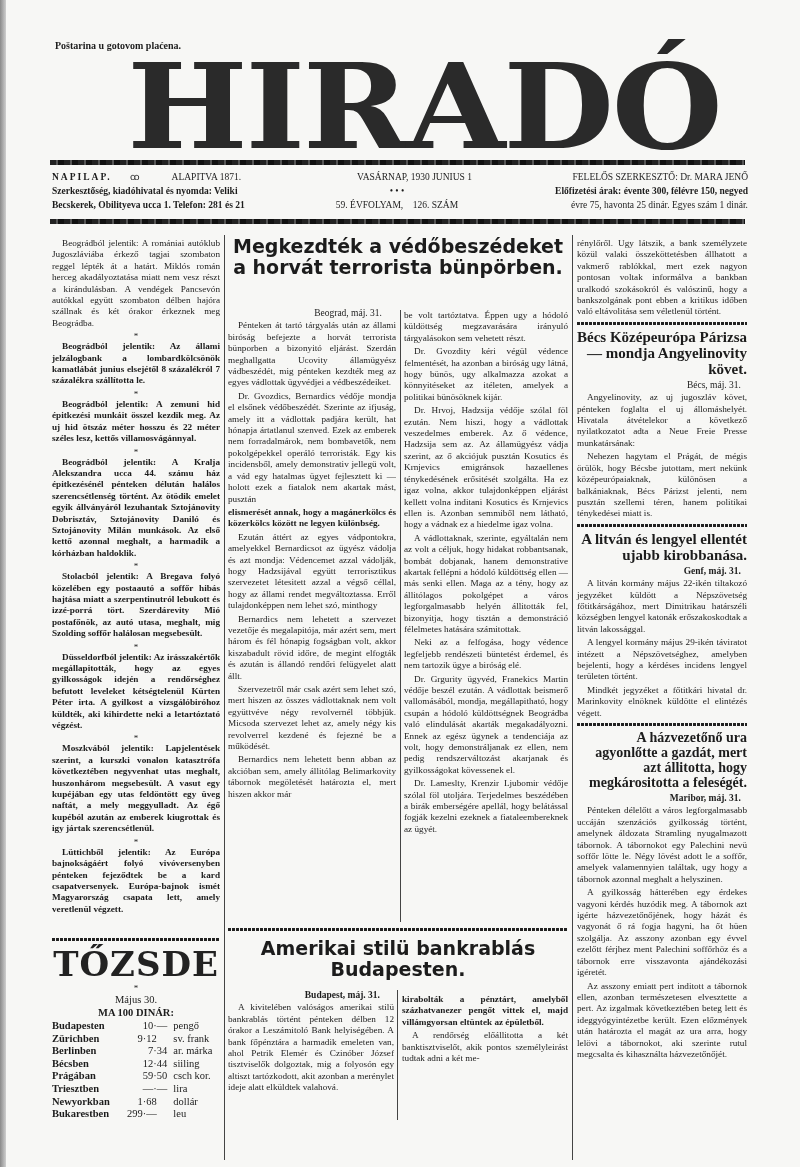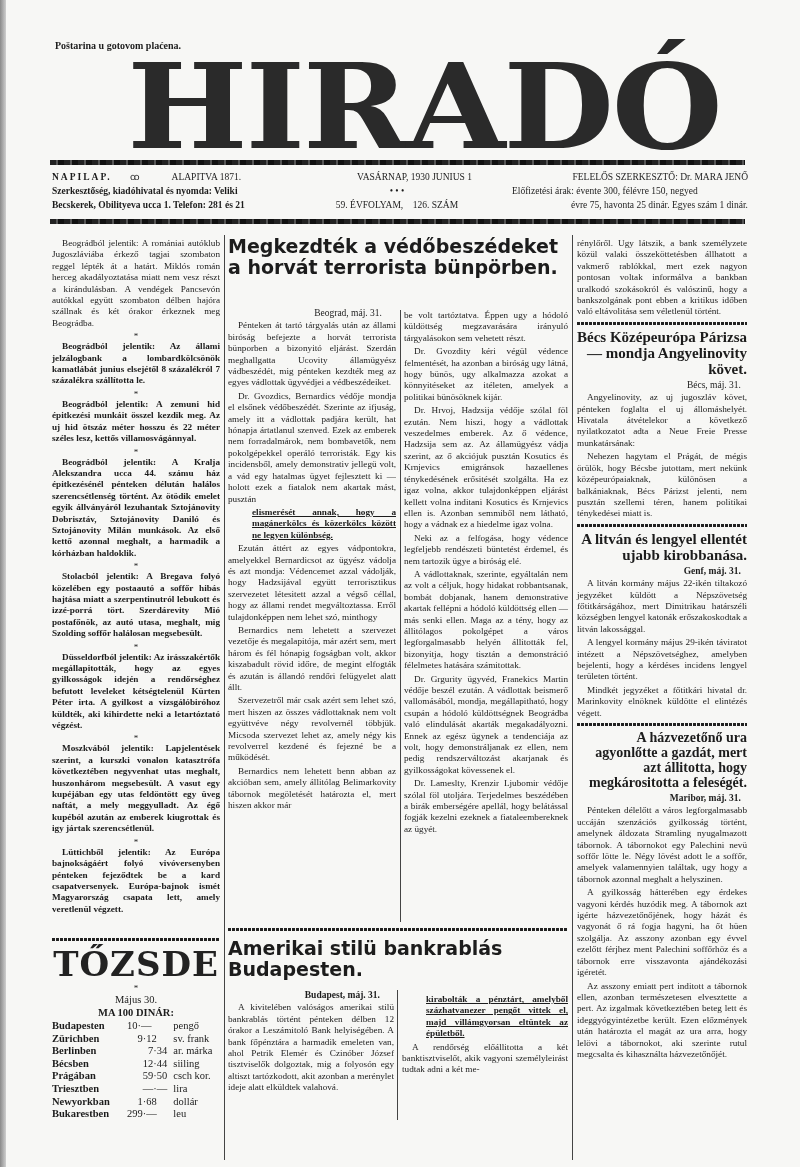--- a/index.html
+++ b/index.html
@@ -15,26 +15,26 @@
   .postage { position:absolute; left:55px; top:40px; font-size:10px; font-weight:bold; }
   .masthead { position:absolute; left:100px; top:58px; width:600px; height:98px;
     font-family:"DejaVu Serif", serif; font-weight:bold; font-size:118px; line-height:98px;
     letter-spacing:-2px; text-align:center; color:#2a2a2a; transform:scaleX(1.08); transform-origin:left; }
   .rule-thick { position:absolute; left:50px; width:695px; height:5px;
     background:repeating-linear-gradient(90deg,#222 0 6px,#555 6px 8px,#111 8px 14px); }
   .hdr { position:absolute; font-size:9.5px; line-height:13px; white-space:nowrap; }
   .hdr b { font-weight:bold; }
   .col { position:absolute; font-size:9.2px; line-height:11.4px; text-align:justify; hyphens:auto; }
   .col p { margin:0 0 2px 0; text-indent:10px; }
-  .col p.indentblock { margin-left:24px; text-indent:0; font-weight:bold;text-decoration:underline; }
+  .col p.indentblock { margin-left:0; text-indent:0; font-weight:bold; }
   .star { text-align:center; font-size:9px; line-height:10px; }
   .vrule { position:absolute; width:1px; background:#444; }
   .hrule { position:absolute; height:3px;
     background:repeating-linear-gradient(90deg,#222 0 3px,#f7f7f5 3px 4px); }
-  .headline-sans { font-family:"DejaVu Sans", sans-serif; font-weight:bold; }
+  .headline-sans { font-family:"DejaVu Sans", sans-serif; font-weight:bold; text-align:center; }
   .headline-serif { font-family:Liberation Serif, serif; font-weight:bold; text-align:right; }
   .dateline { text-align:right; font-size:9.5px; padding-right:14px; margin:2px 0 1px; }
   .tozsde-title { font-family:"DejaVu Serif", serif; font-weight:bold; font-size:34px; text-align:center; letter-spacing:1px; line-height:38px; color:#222; }
   table.rates { border-collapse:collapse; font-size:10.5px; width:172px; }
   table.rates td { padding:0; line-height:12.6px; white-space:nowrap; }
   .center { text-align:center; }
 </style>
 </head>
 <body>
 
@@ -50,21 +50,21 @@
   <span>ALAPITVA 1871.</span>
 </div>
 <div class="hdr" style="left:52px;top:185px;font-weight:bold">Szerkesztőség, kiadóhivatal és nyomda: Veliki</div>
 <div class="hdr" style="left:52px;top:199px;font-weight:bold">Becskerek, Obilityeva ucca 1. Telefon: 281 és 21</div>
 
 <div class="hdr" style="left:322px;top:171px;width:150px;text-align:right">VASÁRNAP, 1930 JUNIUS 1</div>
 <div class="hdr" style="left:322px;top:185px;width:150px;text-align:center">• • •</div>
 <div class="hdr" style="left:322px;top:199px;width:150px;text-align:center;white-space:pre">59. ÉVFOLYAM,    126. SZÁM</div>
 
 <div class="hdr" style="left:512px;top:171px;width:236px;text-align:right">FELELŐS SZERKESZTŐ: Dr. MARA JENŐ</div>
-<div class="hdr" style="left:512px;top:185px;width:236px;text-align:left;font-weight:normal">Előfizetési árak: évente 300, félévre 150, negyed</div>
+<div class="hdr" style="left:512px;top:185px;width:236px;text-align:right;font-weight:bold">Előfizetési árak: évente 300, félévre 150, negyed</div>
 <div class="hdr" style="left:512px;top:199px;width:236px;text-align:right">évre 75, havonta 25 dinár. Egyes szám 1 dinár.</div>
 
 <div class="rule-thick" style="top:219px"></div>
 
 <div class="vrule" style="left:224px;top:235px;height:925px"></div>
 <div class="vrule" style="left:400px;top:310px;height:612px"></div>
 <div class="vrule" style="left:397px;top:990px;height:130px"></div>
 <div class="vrule" style="left:572px;top:235px;height:925px"></div>
 
 <div class="col" style="left:52px;top:238px;width:168px">
@@ -88,21 +88,21 @@
 <div class="hrule" style="left:52px;top:938px;width:168px"></div>
 <div style="position:absolute;left:52px;top:945px;width:168px">
   <div class="tozsde-title">TŐZSDE</div>
   <div class="star">*</div>
   <div class="center" style="font-size:10.5px;line-height:13px">Május 30.</div>
   <div class="center" style="font-size:10.5px;line-height:14px;font-weight:bold">MA 100 DINÁR:</div>
   <table class="rates">
     <tbody>
         <tr>
           <td style="font-weight:bold">Budapesten</td>
-          <td style="text-align:left;padding-right:6px">10·—</td>
+          <td style="text-align:right;padding-right:6px">10·—</td>
           <td>pengő</td>
         </tr>
     <tr>
           <td style="font-weight:bold">Zürichben</td>
           <td style="text-align:center;padding-right:6px">9·12</td>
           <td>sv. frank</td>
         </tr>
     <tr>
           <td style="font-weight:bold">Berlinben</td>
           <td style="text-align:right;padding-right:6px">7·34</td>
@@ -145,35 +145,35 @@
   <p class="indentblock">elismerését annak, hogy a magánerkölcs és közerkölcs között ne legyen különbség.</p>
   <p>Ezután áttért az egyes vádpontokra, amelyekkel Bernardicsot az ügyész vádolja és azt mondja: Védencemet azzal vádolják, hogy Hadzsijával együtt terrorisztikus szervezetet létesitett azzal a végső céllal, hogy az állami rendet megváltoztassa. Erről tulajdonképpen nem lehet szó, minthogy</p>
   <p>Bernardics nem lehetett a szervezet vezetője és megalapitója, már azért sem, mert három és fél hónapig fogságban volt, akkor kiszabadult rövid időre, de megint elfogták és azután is állandó rendőri felügyelet alatt állt.</p>
   <p>Szervezetről már csak azért sem lehet szó, mert hiszen az összes vádlottaknak nem volt együttvéve négy revolvernél többjük. Micsoda szervezet lehet az, amely négy kis revolverrel kezdené és fejezné be a működését.</p>
   <p>Bernardics nem lehetett benn abban az akcióban sem, amely állitólag Belimarkovity tábornok megöletését határozta el, mert hiszen akkor már</p>
 </div>
 <div class="col" style="left:404px;top:310px;width:164px">
   <p style="text-indent:0">be volt tartóztatva. Éppen ugy a hódoló küldöttség megzavarására irányuló tárgyalásokon sem vehetett részt.</p>
   <p>Dr. Gvozdity kéri végül védence felmentését, ha azonban a biróság ugy látná, hogy bünös, ugy alkalmazza azokat a könnyitéseket az itéleten, amelyek a politikai bünösöknek kijár.</p>
   <p>Dr. Hrvoj, Hadzsija védője szólal föl ezután. Nem hiszi, hogy a vádlottak veszedelmes emberek. Az ő védence, Hadzsija sem az. Az államügyész vádja szerint, az ő akciójuk pusztán Kosutics és Krnjevics emigránsok hazaellenes ténykedésének erősitését szolgálta. Ha ez igaz volna, akkor tulajdonképpen eljárást kellett volna inditani Kosutics és Krnjevics ellen is. Azonban semmiből nem látható, hogy a vádnak ez a hiedelme igaz volna.</p>
+  <p>A vádlottaknak, szerinte, egyáltalán nem az volt a céljuk, hogy hidakat robbantsanak, bombát dobjanak, hanem demonstrative akartak fellépni a hódoló küldöttség ellen — más senki ellen. Maga az a tény, hogy az állitólagos pokolgépet a város legforgalmasabb helyén állitották fel, bizonyitja, hogy tisztán a demonstráció félelmetes hatására számitottak.</p>
   <p>Neki az a felfogása, hogy védence legfeljebb rendészeti büntetést érdemel, és nem tartozik ügye a biróság elé.</p>
-  <p>A vádlottaknak, szerinte, egyáltalán nem az volt a céljuk, hogy hidakat robbantsanak, bombát dobjanak, hanem demonstrative akartak fellépni a hódoló küldöttség ellen — más senki ellen. Maga az a tény, hogy az állitólagos pokolgépet a város legforgalmasabb helyén állitották fel, bizonyitja, hogy tisztán a demonstráció félelmetes hatására számitottak.</p>
   <p>Dr. Grgurity ügyvéd, Franekics Martin védője beszél ezután. A vádlottak beismerő vallomásából, mondja, megállapitható, hogy csupán a hódoló küldöttségnek Beográdba való elindulását akarták megakadályozni. Ennek az egész ügynek a tendenciája az volt, hogy demonstráljanak ez ellen, nem pedig rendszerváltozást akarjanak és gyilkosságokat kövessenek el.</p>
   <p>Dr. Lameslty, Krenzir Ljubomir védője szólal föl utoljára. Terjedelmes beszédében a birák emberségére apellál, hogy belátással fogják kezelni ezeknek a fiataleembereknek az ügyét.</p>
 </div>
 
 <div class="hrule" style="left:228px;top:928px;width:340px"></div>
 <div class="headline-sans" style="position:absolute;left:228px;top:938px;width:340px;font-size:19px;line-height:21px">Amerikai stilü bankrablás Budapesten.</div>
 <div class="col" style="left:228px;top:988px;width:166px">
   <div class="dateline" style="font-weight:bold">Budapest, máj. 31.</div>
   <p>A kivitelében valóságos amerikai stilü bankrablás történt pénteken délben 12 órakor a Leszámitoló Bank helyiségében. A bank főpénztára a harmadik emeleten van, ahol Petrik Elemér és Czinóber József tisztviselők dolgoztak, mig a folyosón egy altiszt tartózkodott, akit azonban a merénylet ideje alatt elküldtek valahová.</p>
 </div>
 <div class="col" style="left:402px;top:994px;width:166px">
   <p class="indentblock">kirabolták a pénztárt, amelyből százhatvanezer pengőt vittek el, majd villámgyorsan eltüntek az épületből.</p>
-  <p>A rendőrség előállitotta a két banktisztviselőt, akik vagyoni személyleirást tudtak adni a két me-</p>
+  <p>A rendőrség előállitotta a két banktisztviselőt, akik pontos személyleirást tudtak adni a két me-</p>
 </div>
 
 <div class="col" style="left:577px;top:238px;width:170px">
   <p style="text-indent:0">rénylőről. Ugy látszik, a bank személyzete közül valaki összeköttetésben állhatott a vakmerő rablókkal, mert ezek nagyon pontosan voltak informálva a bankban uralkodó szokásokról és valószinű, hogy a bankszolgának pont ebben a kritikus időben való eltávolitása sem véletlenül történt.</p>
   <div class="hrule" style="position:relative;width:170px;margin:4px 0 4px"></div>
 
   <div class="headline-serif" style="font-size:15px;line-height:16px;margin-bottom:3px">Bécs Középeurópa Párizsa — mondja Angyelinovity követ.</div>
   <div class="dateline" style="padding-right:6px">Bécs, máj. 31.</div>
   <p>Angyelinovity, az uj jugoszláv követ, pénteken foglalta el uj állomáshelyét. Hivatala átvételekor a következő nyilatkozatot adta a Neue Freie Presse munkatársának:</p>
   <p>Nehezen hagytam el Prágát, de mégis örülök, hogy Bécsbe jutottam, mert nekünk középeurópaiaknak, különösen a balkániaknak, Bécs Párizst jelenti, nem pusztán szellemi téren, hanem politikai ténykedései miatt is.</p>

